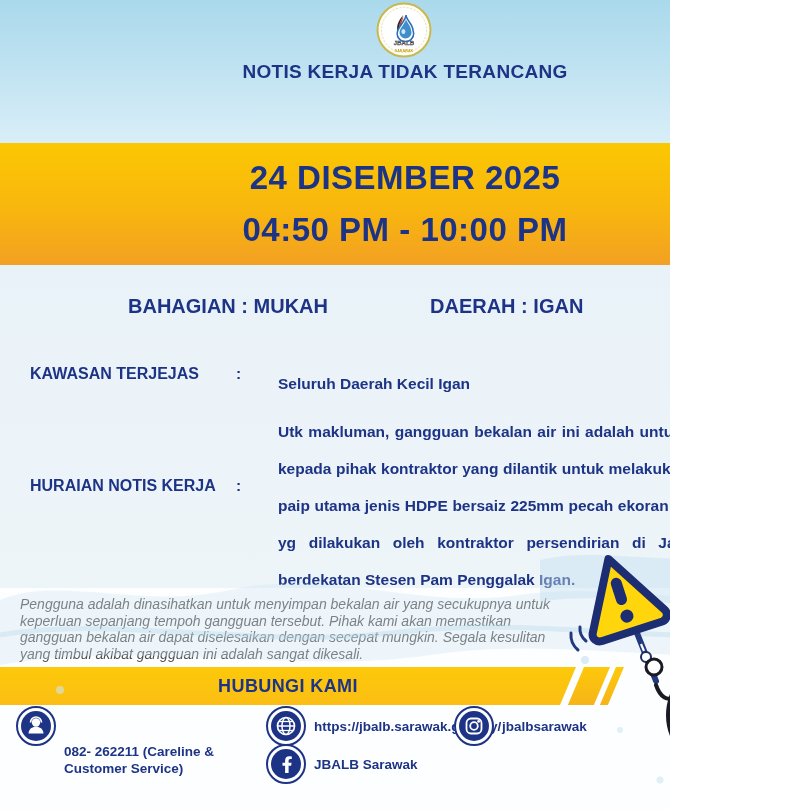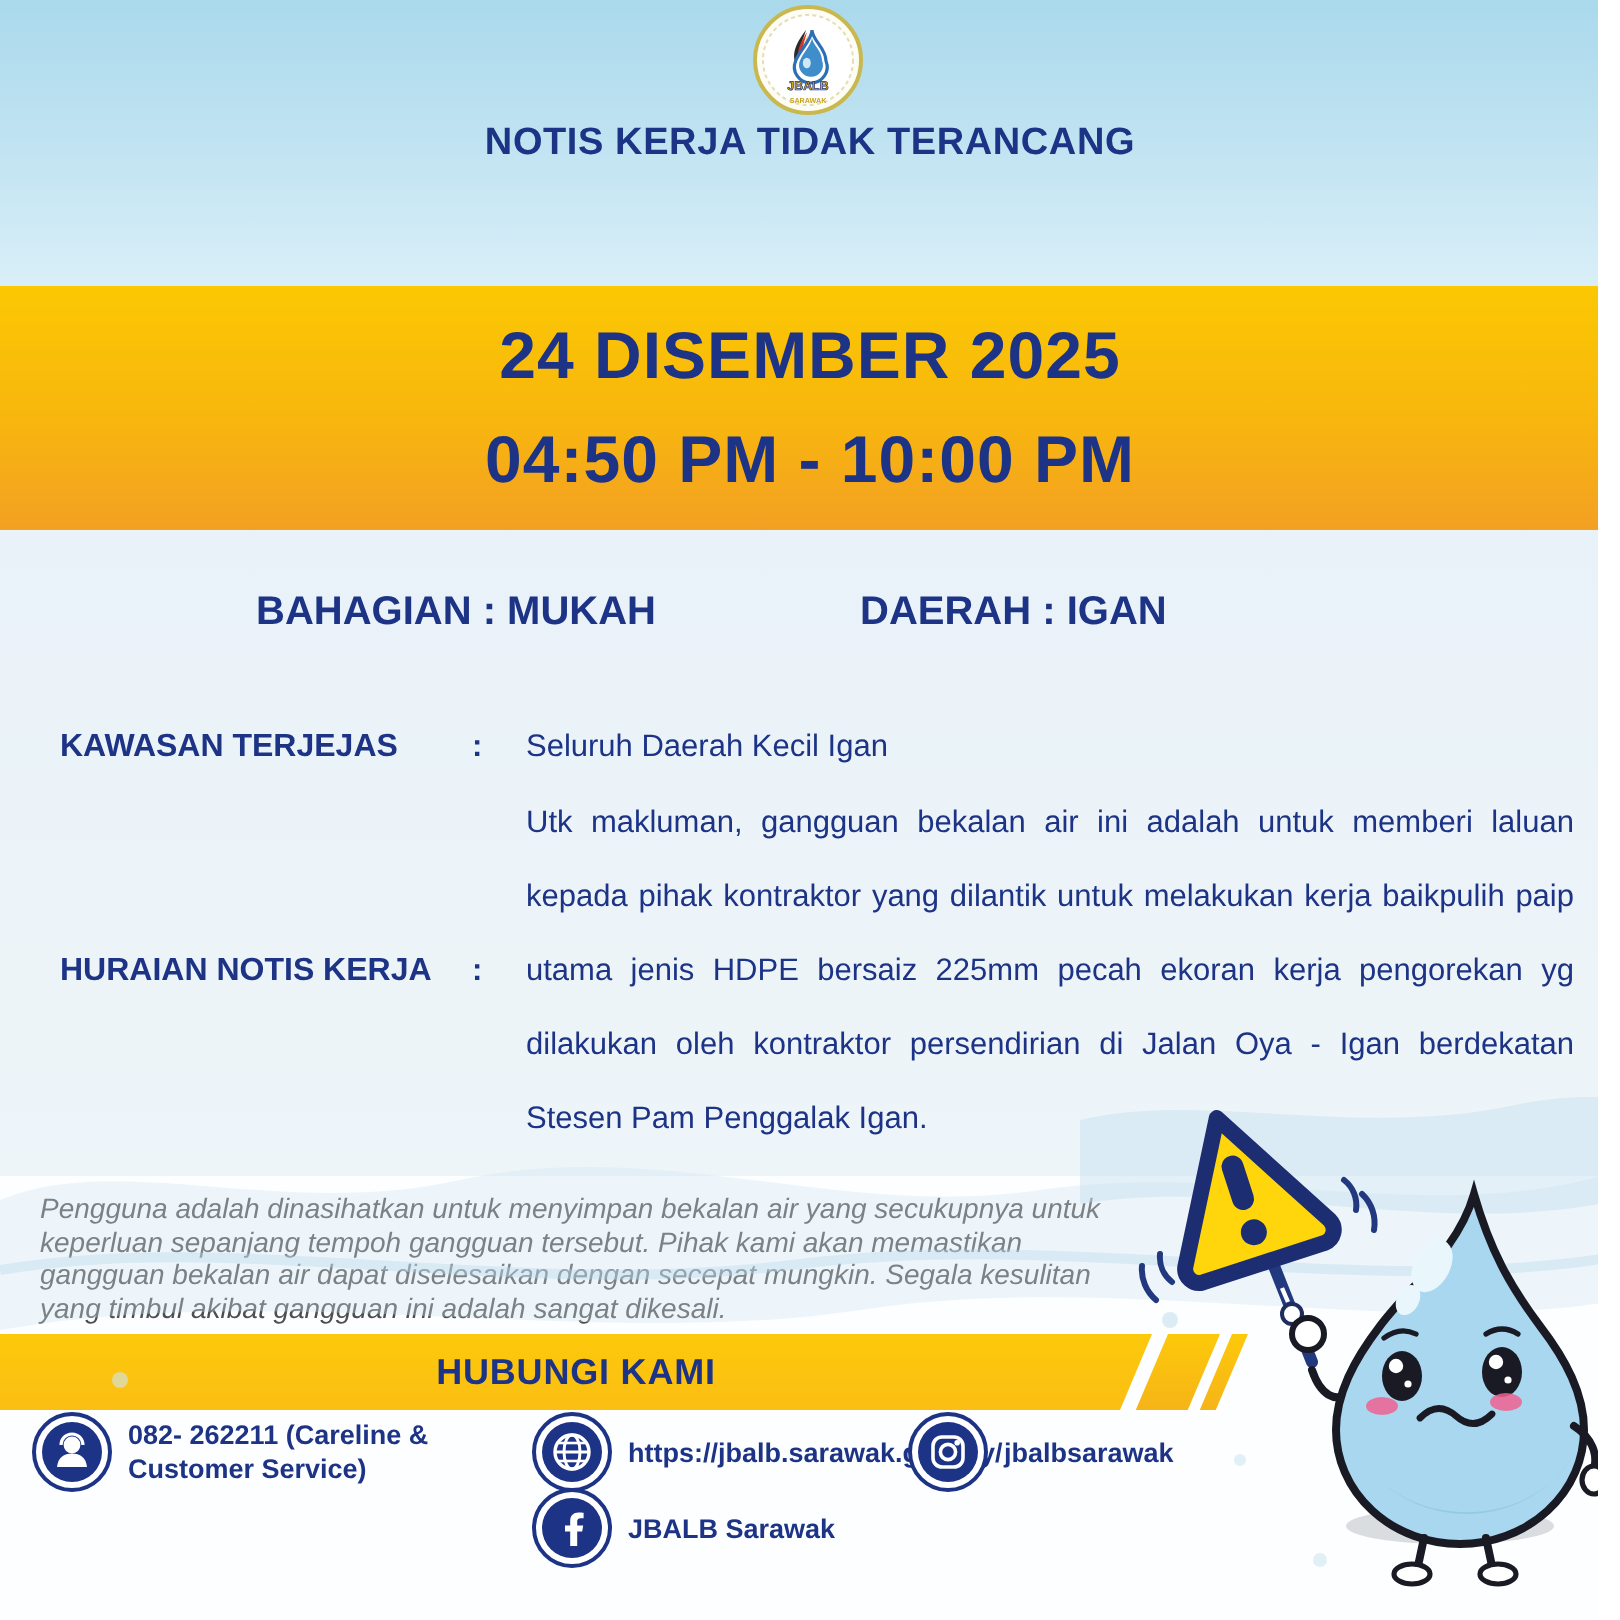--- a/index.html
+++ b/index.html
@@ -1,19 +1,19 @@
 <!DOCTYPE html>
 <html><head>
 <meta charset="utf-8">
 <style>
   * { margin:0; padding:0; box-sizing:border-box; }
   html,body { width:810px; }
   body { font-family:"Liberation Sans", sans-serif; }
   .poster {
-    position:relative; width:799px; height:810px; overflow:hidden;
+    position:relative; width:670px; height:810px; overflow:hidden;
     background:#5eead4;
   }
   
   .header {
     position:absolute; top:0; left:0; width:810px; height:143px;
     background:linear-gradient(180deg,#aad9ec 0%, #c3e4f2 55%, #d9eff8 100%);
     text-align:center;
   }
   .logo { position:absolute; left:376px; top:2px; width:56px; height:56px; }
   .notice-type {
@@ -33,21 +33,21 @@
   .date-banner .line { font-size:33px; font-weight:700; color:#1d3486; letter-spacing:.5px; }
   
   .info { position:absolute; top:265px; left:0; width:810px; height:323px;
     background:linear-gradient(180deg,#e9f2f8 0%, #eef5f9 100%); }
   .region-row { position:absolute; top:30px; left:0; width:810px; }
   .region-bahagian { position:absolute; left:128px; font-size:20px; font-weight:700; color:#1d3486; }
   .region-daerah  { position:absolute; left:430px; font-size:20px; font-weight:700; color:#1d3486; }
   .detail-row { position:absolute; left:0; width:810px; display:flex; align-items:center; }
   .detail-row .lbl { position:absolute; left:30px; width:200px; font-size:16px; font-weight:700; color:#1d3486; }
   .detail-row .sep { position:absolute; left:236px; font-size:15.5px; font-weight:700; color:#1d3486; }
-  .detail-row .val { position:absolute; left:263px; width:524px; font-size:15.5px; font-weight:400; color:#1d3486; }
+  .detail-row .val { position:absolute; left:278px; width:524px; font-size:15.5px; font-weight:700; color:#1d3486;margin-top:20px; }
   .row-kawasan { top:98px; height:22px; }
   .row-huraian { top:128px; height:190px; }
   .row-huraian .lbl, .row-huraian .sep { top:84px; }
   .row-huraian .val { top:0; line-height:37px; text-align:justify; }
   
   .footer { position:absolute; top:588px; left:0; width:810px; height:222px; background:#fdfeff; }
   .water-deco { position:absolute; top:540px; left:0; width:810px; height:270px; pointer-events:none; }
   .disclaimer {
     position:absolute; top:8px; left:20px; width:552px;
     font-size:14px; font-style:italic; color:#4e4e4e; line-height:16.5px; font-weight:500;
@@ -61,21 +61,21 @@
   .contact-banner .txt { font-size:18px; font-weight:700; color:#1d3486; letter-spacing:.4px; }
   .stripe { position:absolute; top:79px; height:38px; background:linear-gradient(180deg,#fdc90a,#f6b418); transform:skewX(-23deg); transform-origin:top; }
   .stripe-1 { left:584px; width:26px; }
   .stripe-2 { left:616px; width:8px; }
   .contact-item { position:absolute; display:flex; align-items:center; gap:8px; }
   .contact-text { font-size:13.5px; font-weight:700; color:#1d3486; line-height:17px; }
   .ci { width:40px; height:40px; border-radius:50%; border:2px solid #1d3486; background:#fff;
         display:flex; align-items:center; justify-content:center; flex:0 0 40px; }
   .ci svg { width:32px; height:32px; }
   .c-phone { top:118px; left:16px; align-items:flex-start; }
-  .c-phone .contact-text { width:210px; padding-top:3px; }
+  .c-phone .contact-text { width:210px; padding-top:3px;margin-top:34px; }
   .c-web  { top:118px; left:266px; }
   .c-insta{ top:118px; left:454px; }
   .c-fb   { top:156px; left:266px; }
   .mascot { position:absolute; top:545px; left:540px; width:270px; height:265px; }
 </style>
 </head>
 <body>
 
 <div class="poster">
 

